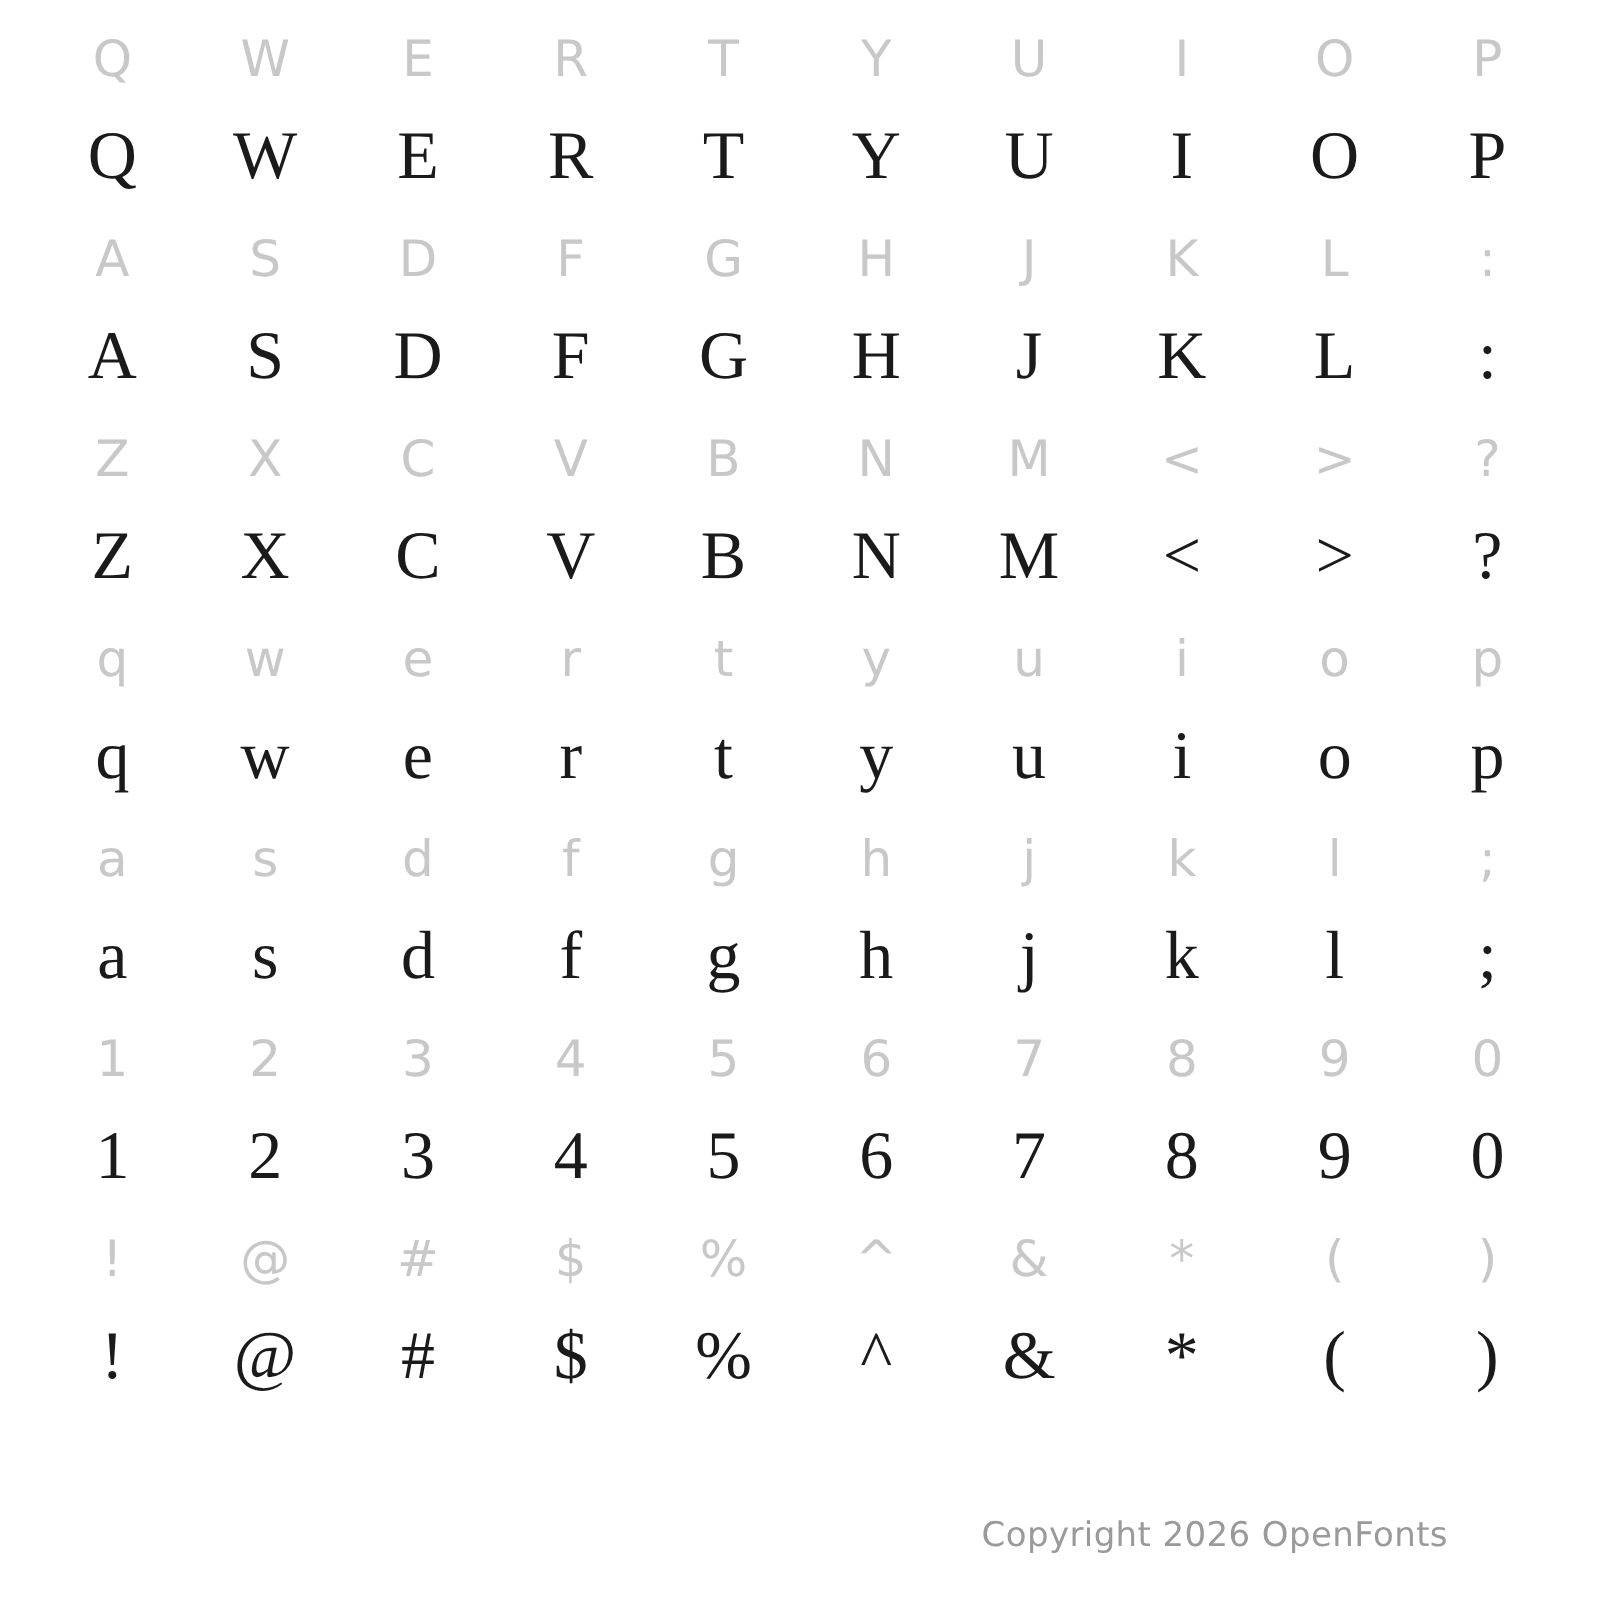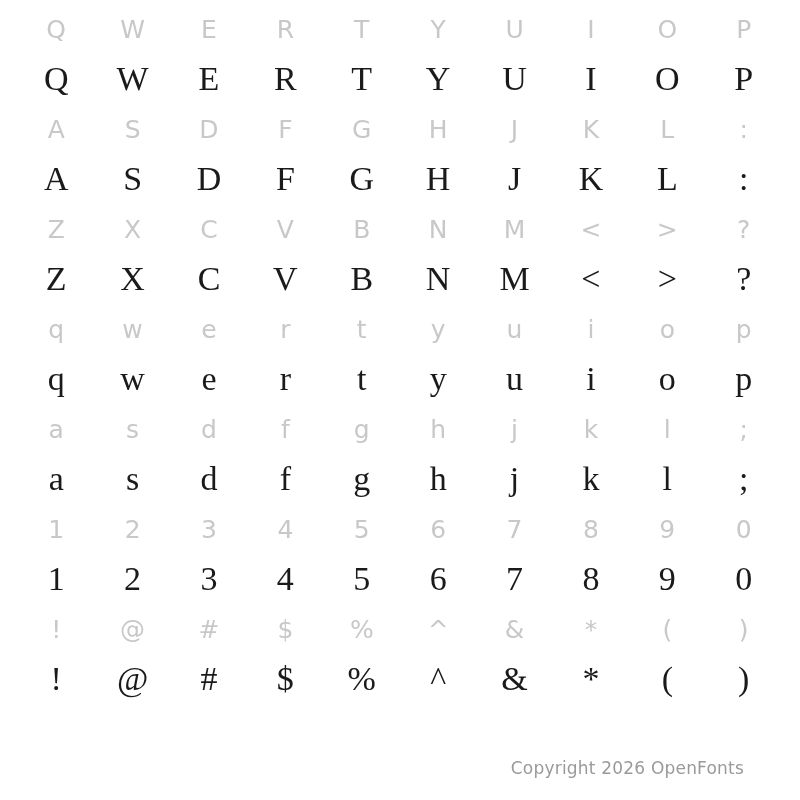--- a/index.html
+++ b/index.html
@@ -65,21 +65,21 @@
   }
   .pair {
     margin-bottom: 0px;
   }
   #footer {
     position: absolute;
     left: 0;
     right: 0;
     bottom: 22px;
     text-align: right;
-    padding-right: 56px;
+    padding-right: 76px;
     font-family: "DejaVu Sans", sans-serif;
     font-size: 17px;
     color: #9a9a9a;
     letter-spacing: 0.2px;
   }
 </style>
 </head>
 <body>
 
 <div id="sheet">

